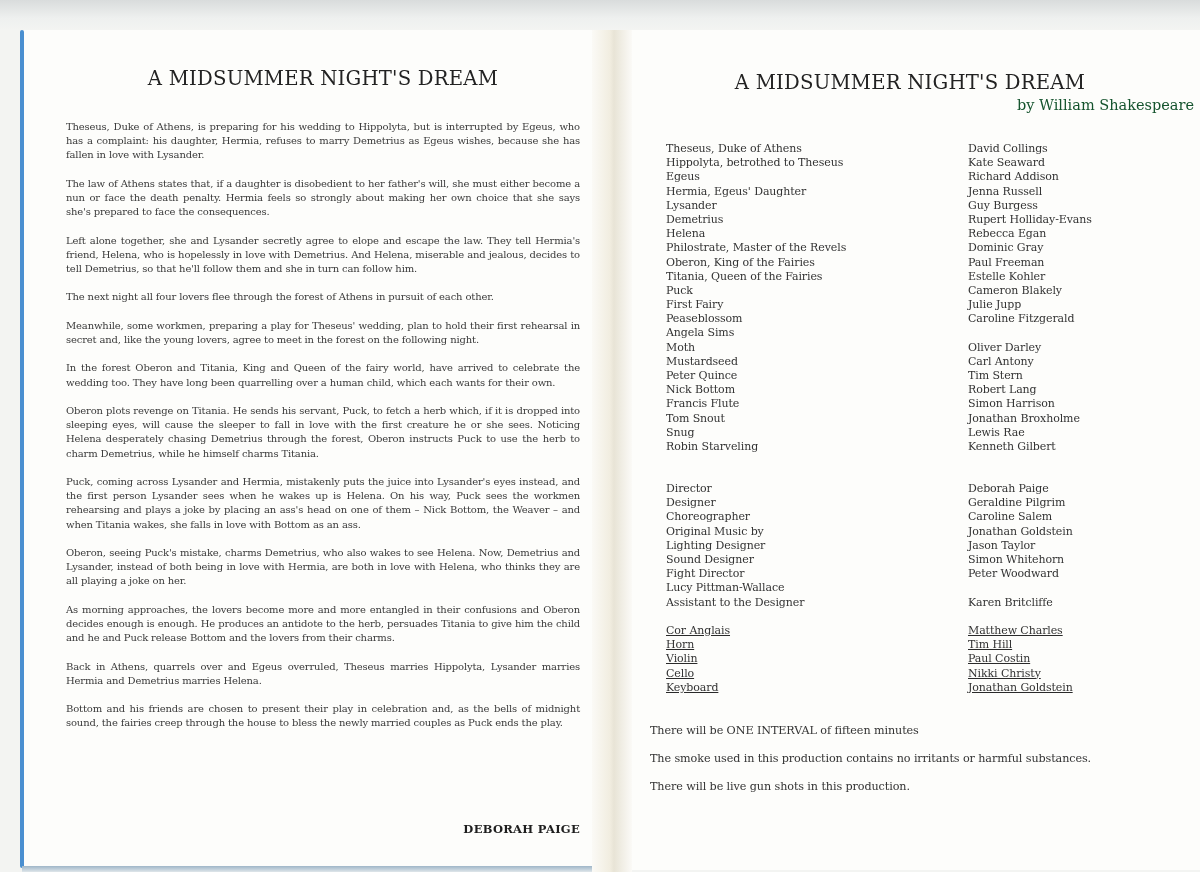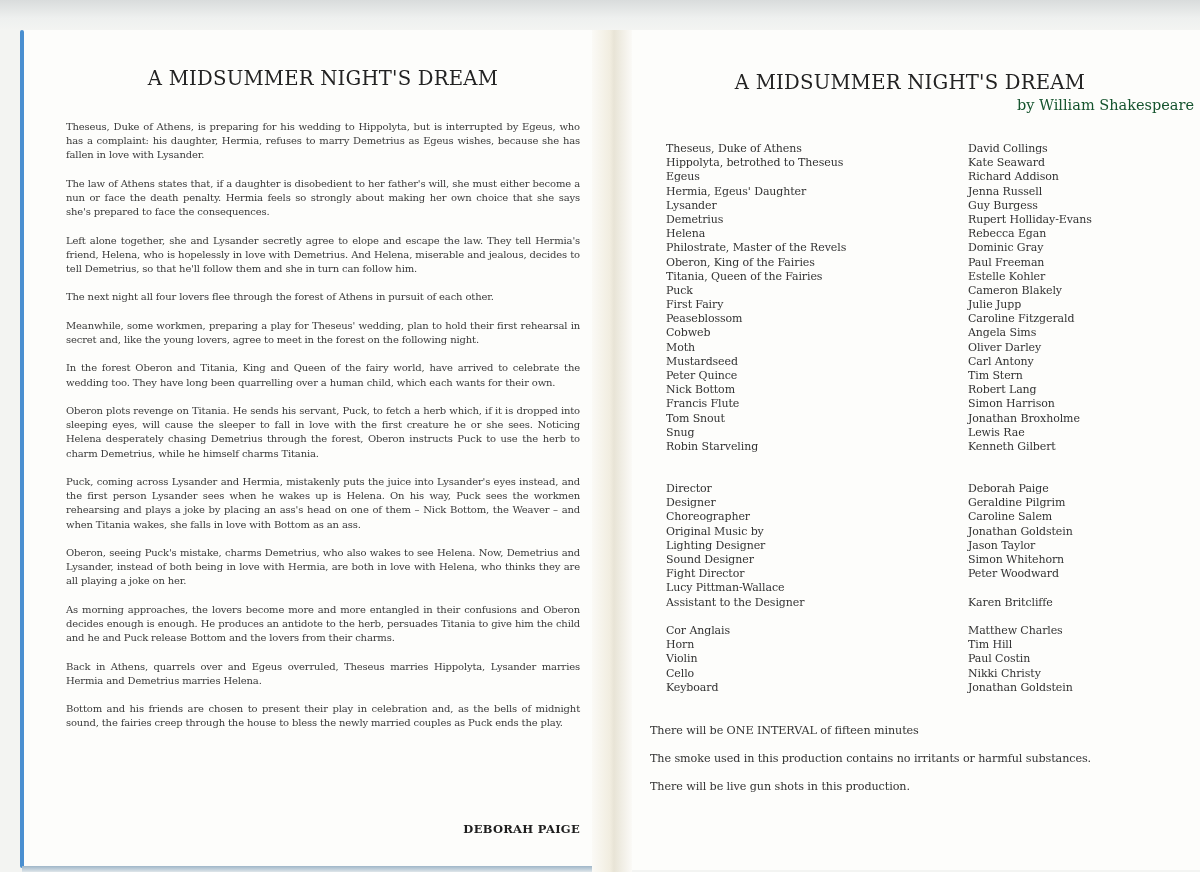--- a/index.html
+++ b/index.html
@@ -51,21 +51,21 @@
     position: absolute; top: 792px; right: 0; font-weight: bold;
     font-size: 11.5px; letter-spacing: 0.3px; color: #1e1e1e;
   }
 
   .credits { position: absolute; left: 26px; width: 470px; }
   .credits .row { display: flex; height: 14.2px; line-height: 14.2px; font-size: 11px; color: #333; letter-spacing: -0.1px; }
   .credits .role { width: 302px; white-space: nowrap; }
   .credits .name { white-space: nowrap; }
   .cast { top: 112px; }
   .creative { top: 452px; }
-  .band { top: 594px; }
+  .band { top: 594px; text-decoration: underline; }
 
   .notices { position: absolute; top: 694px; left: 10px; width: 540px; }
   .notices p { margin: 0 0 13.6px 0; font-size: 11.2px; line-height: 14.6px; color: #333; letter-spacing: -0.1px; }
 </style>
 </head>
 <body>
 
 <div class="spread"></div>
 <div class="blue-edge"></div>
 <div class="bottom-edge"></div>
@@ -141,21 +141,20 @@
       </div>
       <div class="row">
         <span class="role">First Fairy</span>
         <span class="name">Julie Jupp</span>
       </div>
       <div class="row">
         <span class="role">Peaseblossom</span>
         <span class="name">Caroline Fitzgerald</span>
       </div>
       <div class="row">
-        <span class="role">Cobweb</span>
         <span class="name">Angela Sims</span>
       </div>
       <div class="row">
         <span class="role">Moth</span>
         <span class="name">Oliver Darley</span>
       </div>
       <div class="row">
         <span class="role">Mustardseed</span>
         <span class="name">Carl Antony</span>
       </div>

